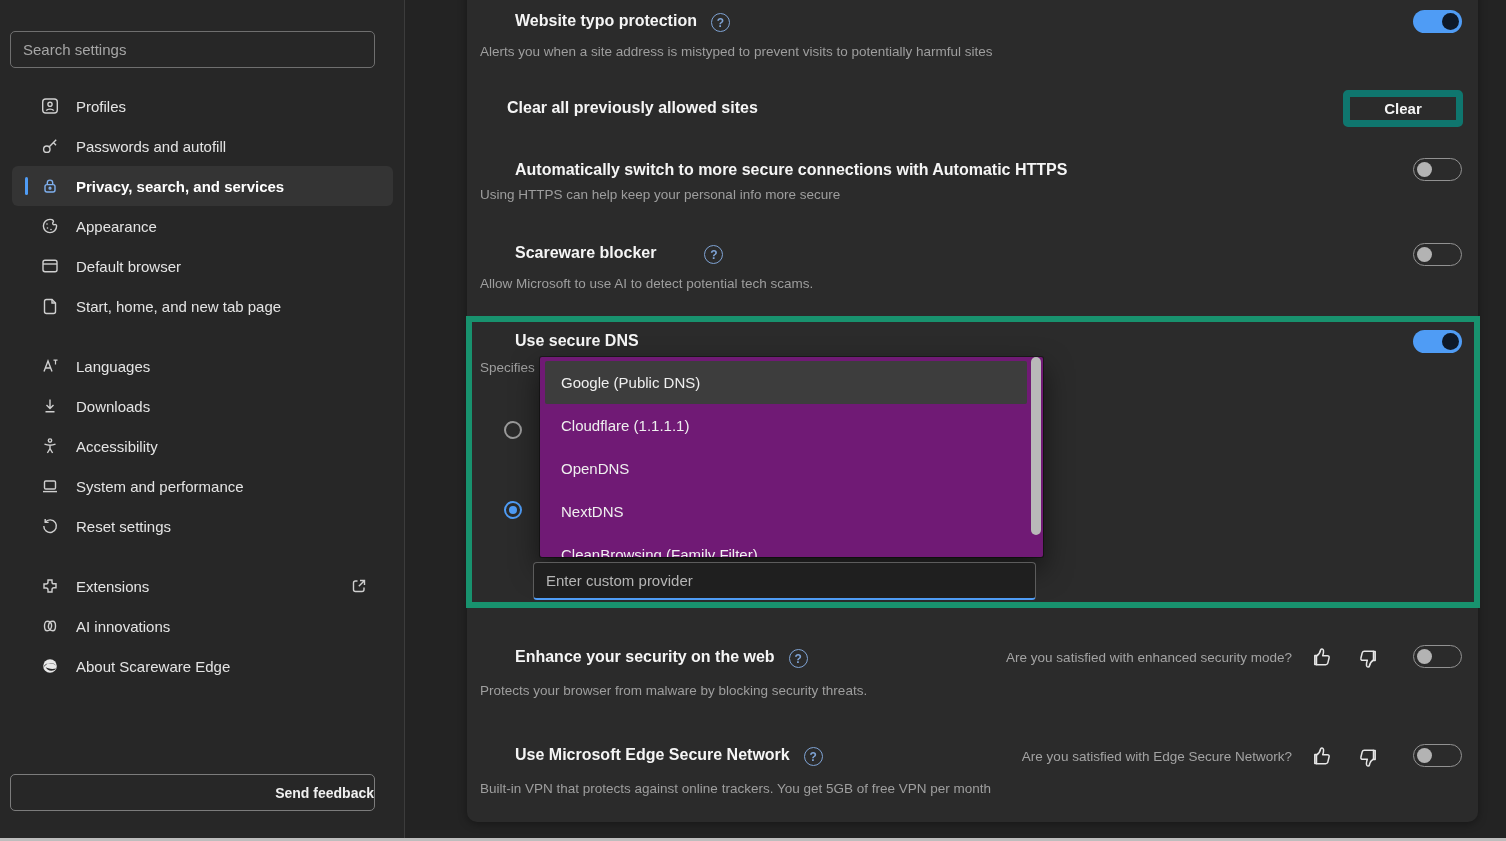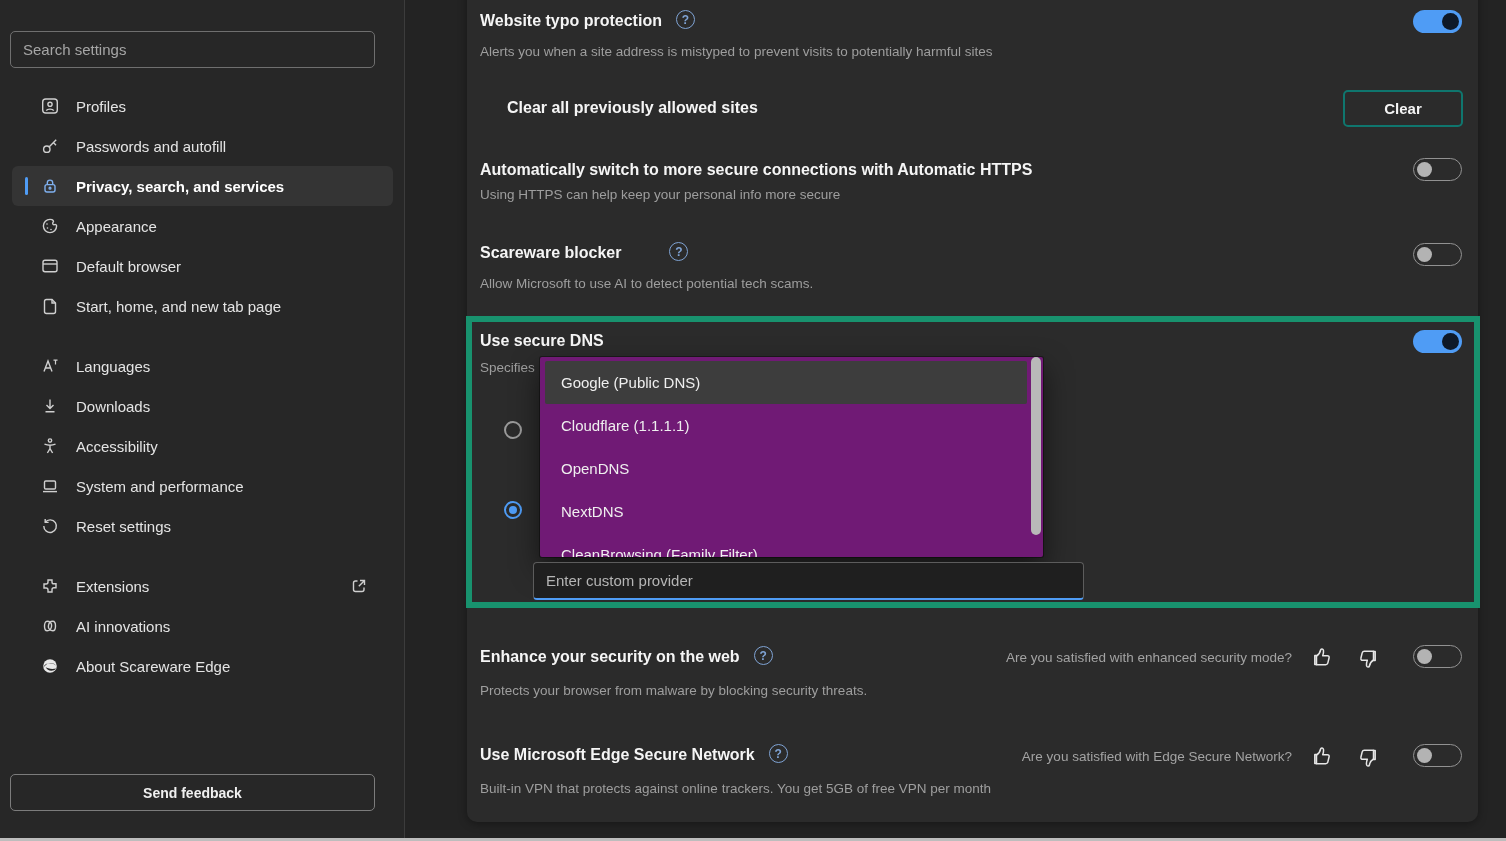--- a/index.html
+++ b/index.html
@@ -36,31 +36,32 @@
     display:flex; align-items:center; justify-content:center; flex:none;
   }
   .nav-label { font-size:15px; color:#e4e4e4; white-space:nowrap; }
   .nav-item.selected .nav-label { color:#ffffff; font-weight:700; }
   .nav-external { margin-left:auto; margin-right:24px; width:20px; height:20px; }
   .feedback-btn {
     position:absolute; left:10px; top:774px; width:365px; height:37px;
     background:transparent; border:1px solid #7c7c7c; border-radius:5px;
     color:#f0f0f0; font-size:14px; font-weight:700; cursor:pointer;
     font-family:inherit;
+    text-align:right;
   }
 
   
   .card {
     position:absolute; left:467px; top:-14px; width:1011px; height:836px;
     background:#2b2b2b; border-radius:10px;
     box-shadow:0 2px 8px rgba(0,0,0,.35);
   }
   .row-title {
-    position:absolute; display:flex; align-items:flex-start; gap:14px;
-    font-size:16px; font-weight:600; color:#f5f5f5; line-height:22px;
+    position:absolute; display:flex; align-items:flex-end; gap:14px;
+    font-size:16px; font-weight:600; color:#f5f5f5; line-height:22px;margin-left:35px;
   }
   .row-sub { position:absolute; font-size:13.5px; color:#9e9e9e; }
   .help-icon {
     width:19px; height:19px; border-radius:50%;
     border:1.5px solid #7fa3d4; color:#7fa3d4;
     font-size:12px; font-weight:700;
     display:flex; align-items:center; justify-content:center; cursor:pointer;
   }
 
   
@@ -73,21 +74,21 @@
     border-radius:50%; background:#0e1928;
   }
   .toggle.off { border:1px solid #929292; background:transparent; }
   .toggle.off .knob {
     position:absolute; left:3px; top:3px; width:15px; height:15px;
     border-radius:50%; background:#b3b3b3;
   }
 
   .clear-btn {
     position:absolute; left:1343px; top:90px; width:120px; height:37px;
-    background:transparent; border:2px solid #0f766e; border-radius:5px;
+    background:transparent; border:7px solid #0f766e; border-radius:5px;
     color:#f5f5f5; font-size:15px; font-weight:700; cursor:pointer;
     font-family:inherit;
   }
   .clear-label {
     position:absolute; left:507px; top:99px; font-size:16px; font-weight:600; color:#f5f5f5;
   }
 
   
   .green-box {
     position:absolute; left:466px; top:316px; width:1014px; height:292px;
@@ -114,21 +115,21 @@
   }
   .dd-option.highlighted {
     background:#3d3d3d; border-radius:2px; margin-left:5px; margin-right:16px;
     padding-left:16px;
   }
   .dd-scrollbar {
     position:absolute; right:2px; top:0; width:10px; height:178px;
     border-radius:5px; background:#b9b9b9; cursor:pointer;
   }
   .custom-input {
-    position:absolute; left:533px; top:562px; width:551px; height:38px;
+    position:absolute; left:533px; top:562px; width:503px; height:38px;
     background:#1f1f1f; border:1px solid #5c5c5c; border-bottom:2px solid #4f9cf5;
     border-radius:4px; color:#c9c9c9; font-size:15px; padding:0 12px;
     outline:none; z-index:21; font-family:inherit;
   }
   .custom-input::placeholder { color:#b5b5b5; }
 
   .question-text {
     position:absolute; font-size:13.5px; color:#a3a3a3; text-align:right;
   }
   .thumb { position:absolute; width:24px; height:24px; cursor:pointer; }

